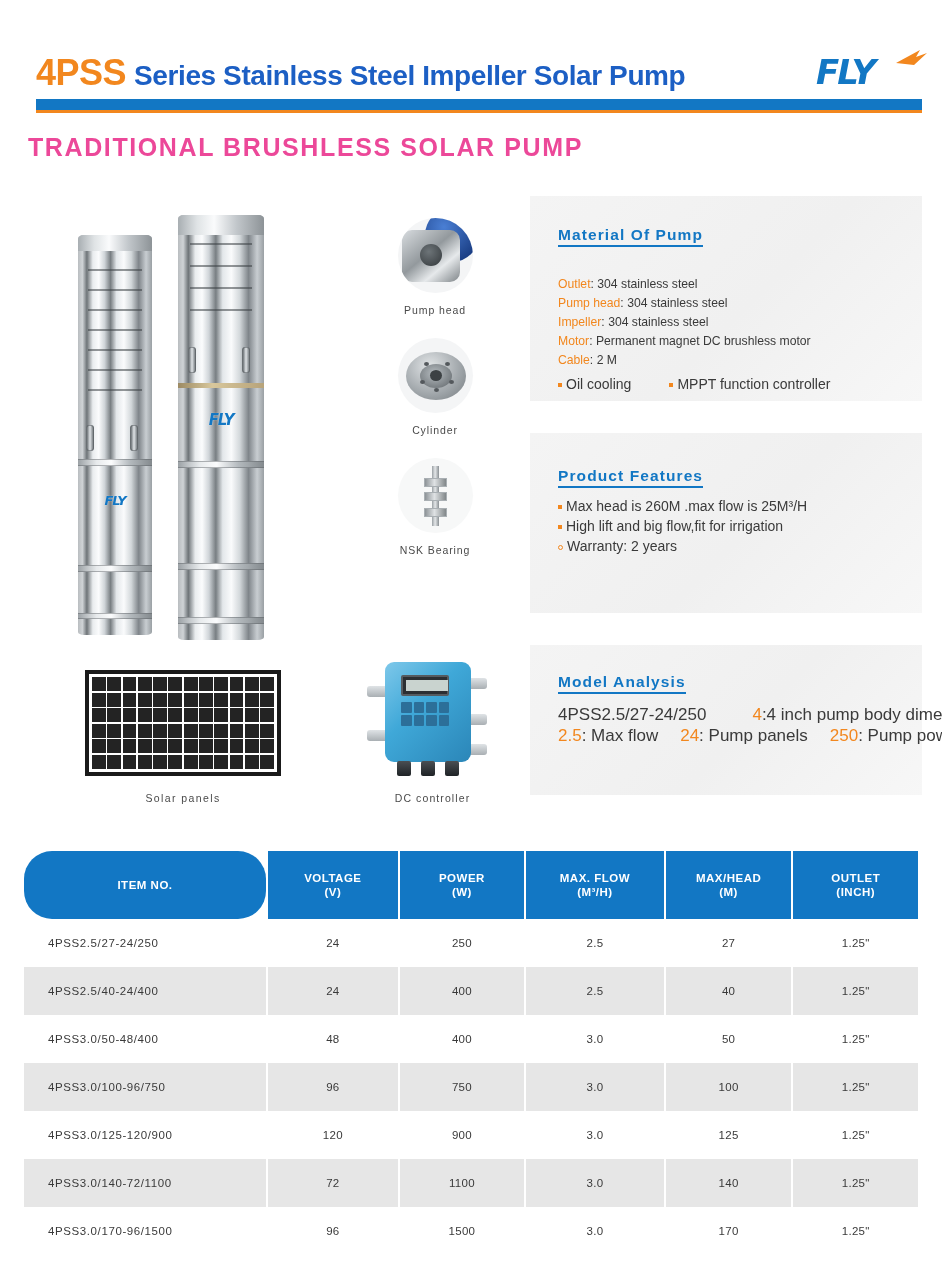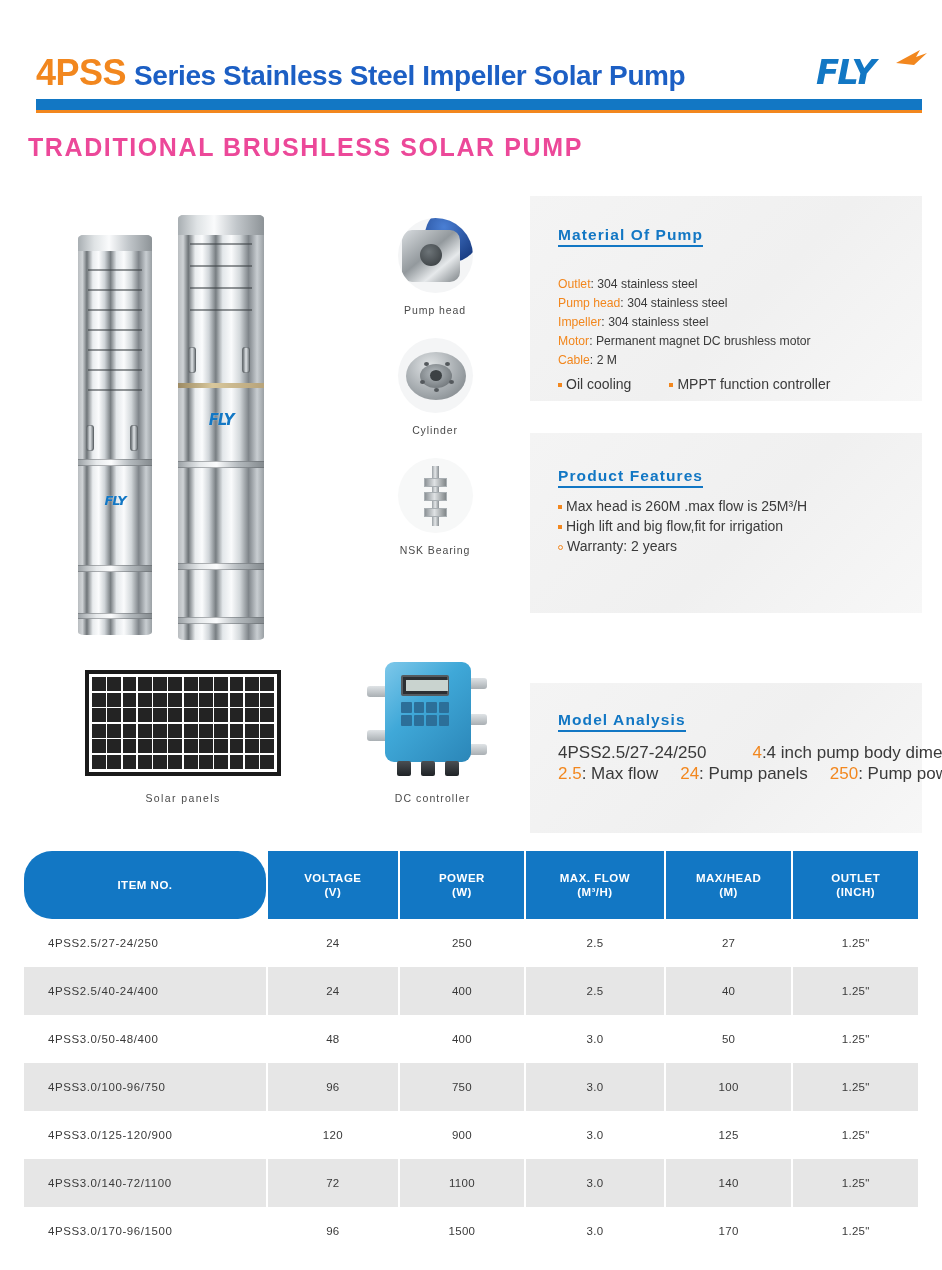--- a/index.html
+++ b/index.html
@@ -291,21 +291,21 @@
 
   
   .panel {
     position: absolute;
     left: 530px;
     width: 392px;
     background: linear-gradient(135deg, #f4f4f4 0%, #f0f0f0 55%, #f7f7f7 100%);
   }
   #panel-material { top: 196px; height: 205px; }
   #panel-features { top: 433px; height: 180px; }
-  #panel-model   { top: 683px; height: 150px; }
+  #panel-model   { top: 645px; height: 150px; }
 
   .panel-inner { padding: 30px 0 0 28px; }
 
   .panel-heading {
     font-size: 15.5px;
     font-weight: bold;
     color: #1277C4;
     letter-spacing: 1.1px;
     border-bottom: 2px solid #1277C4;
     display: inline-block;

